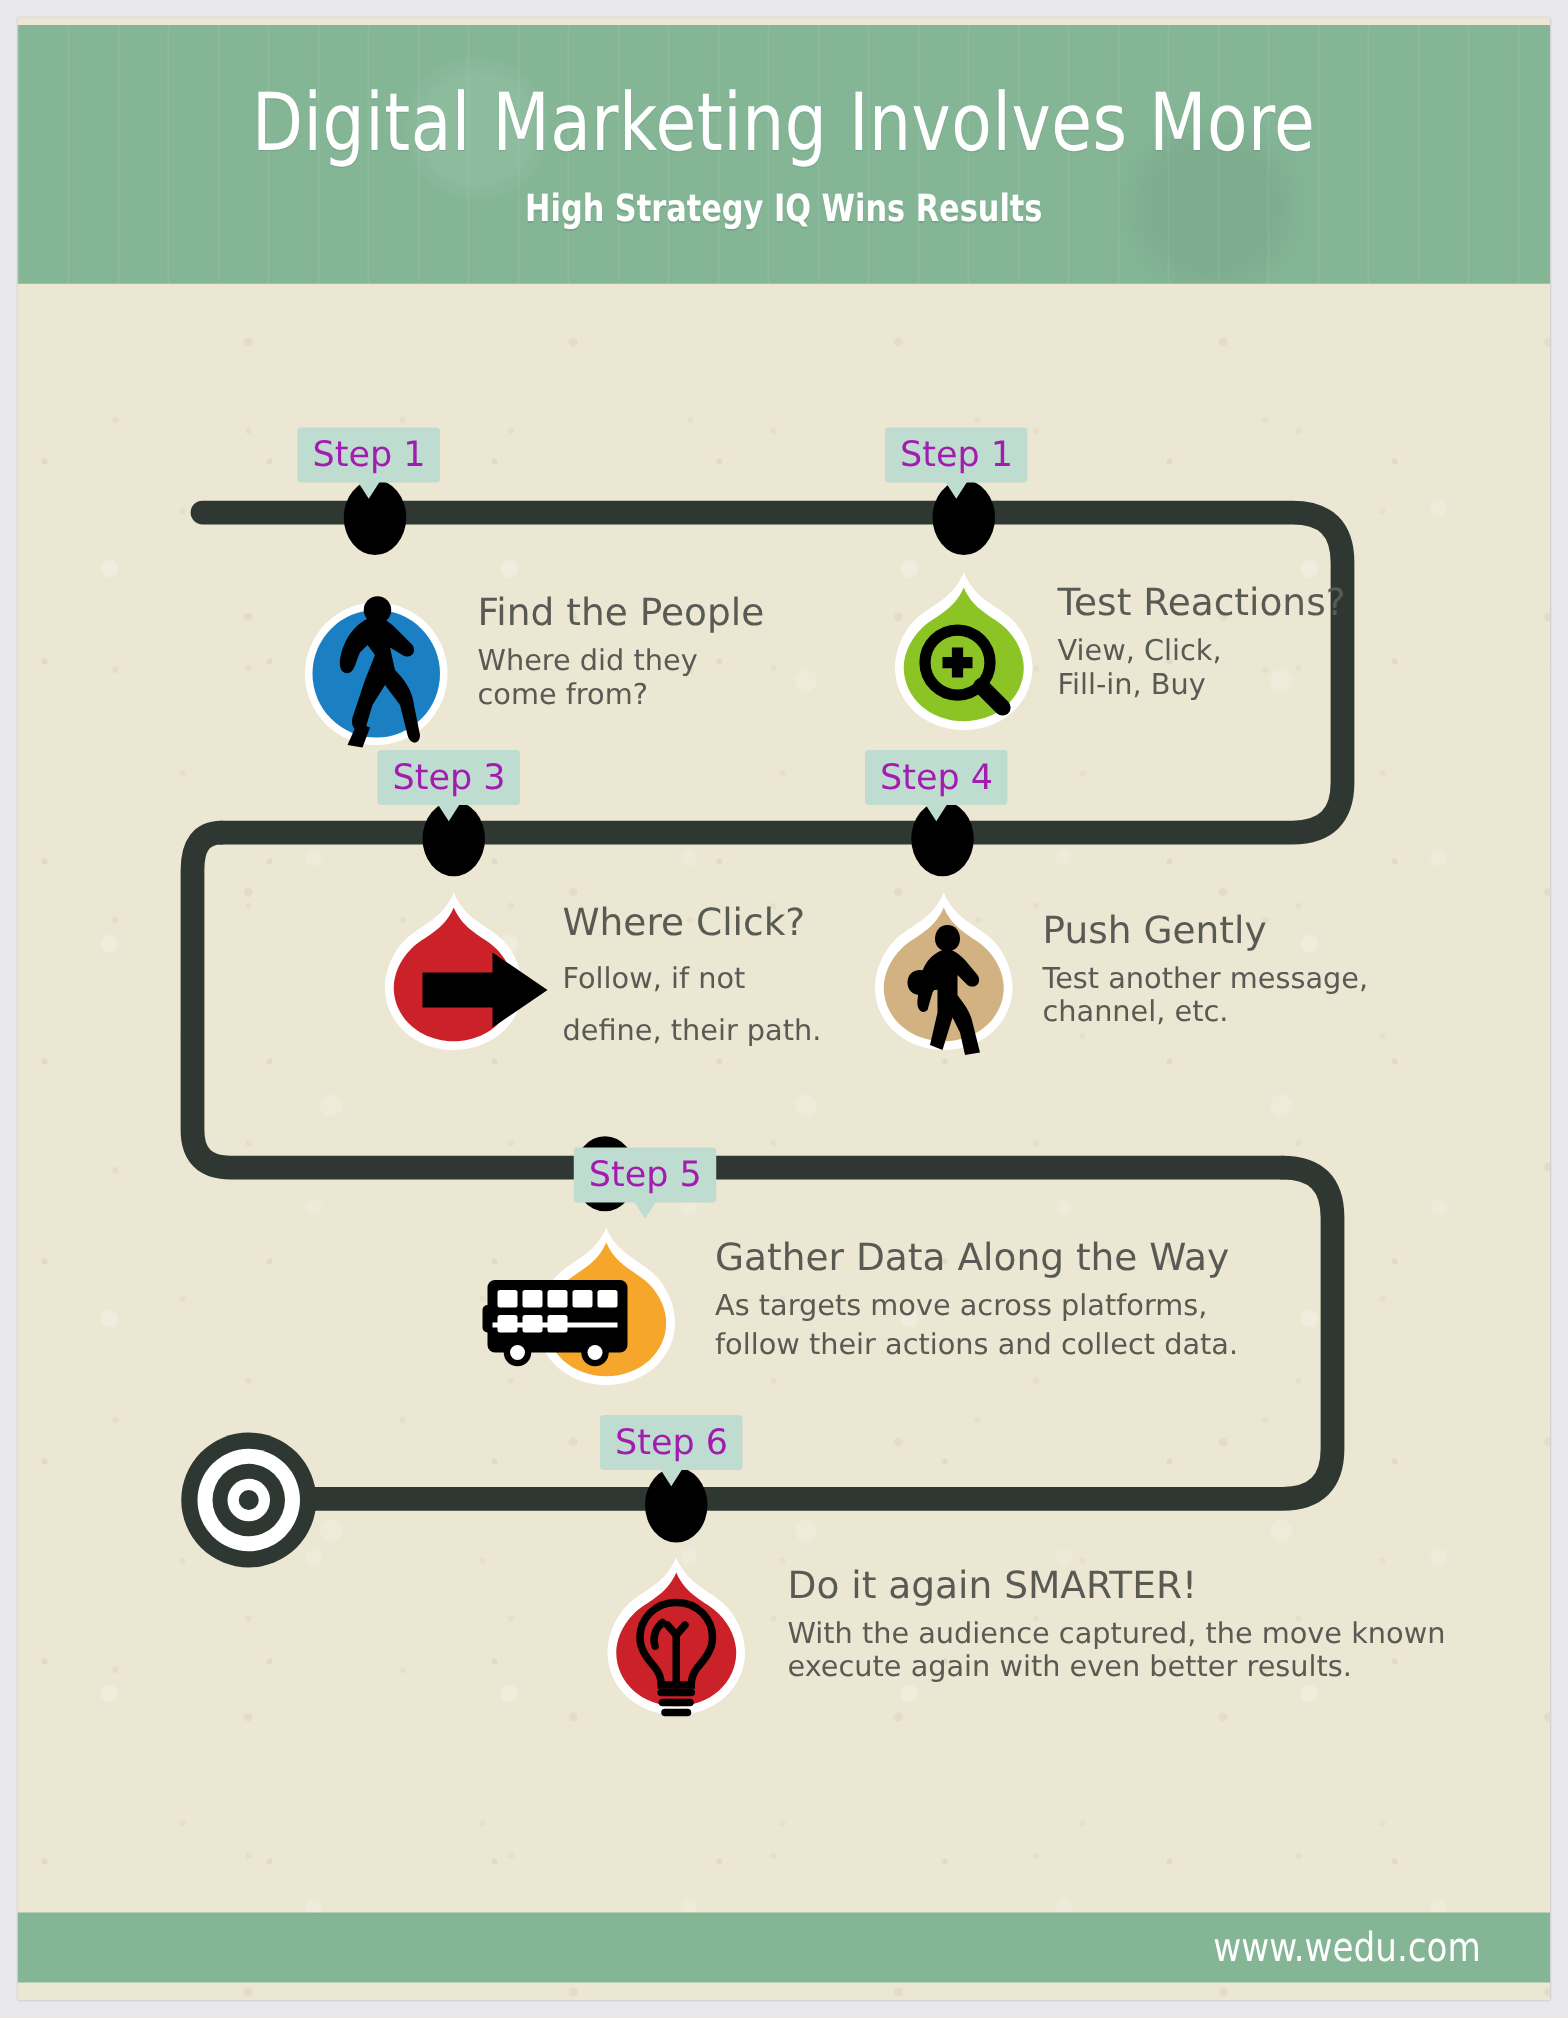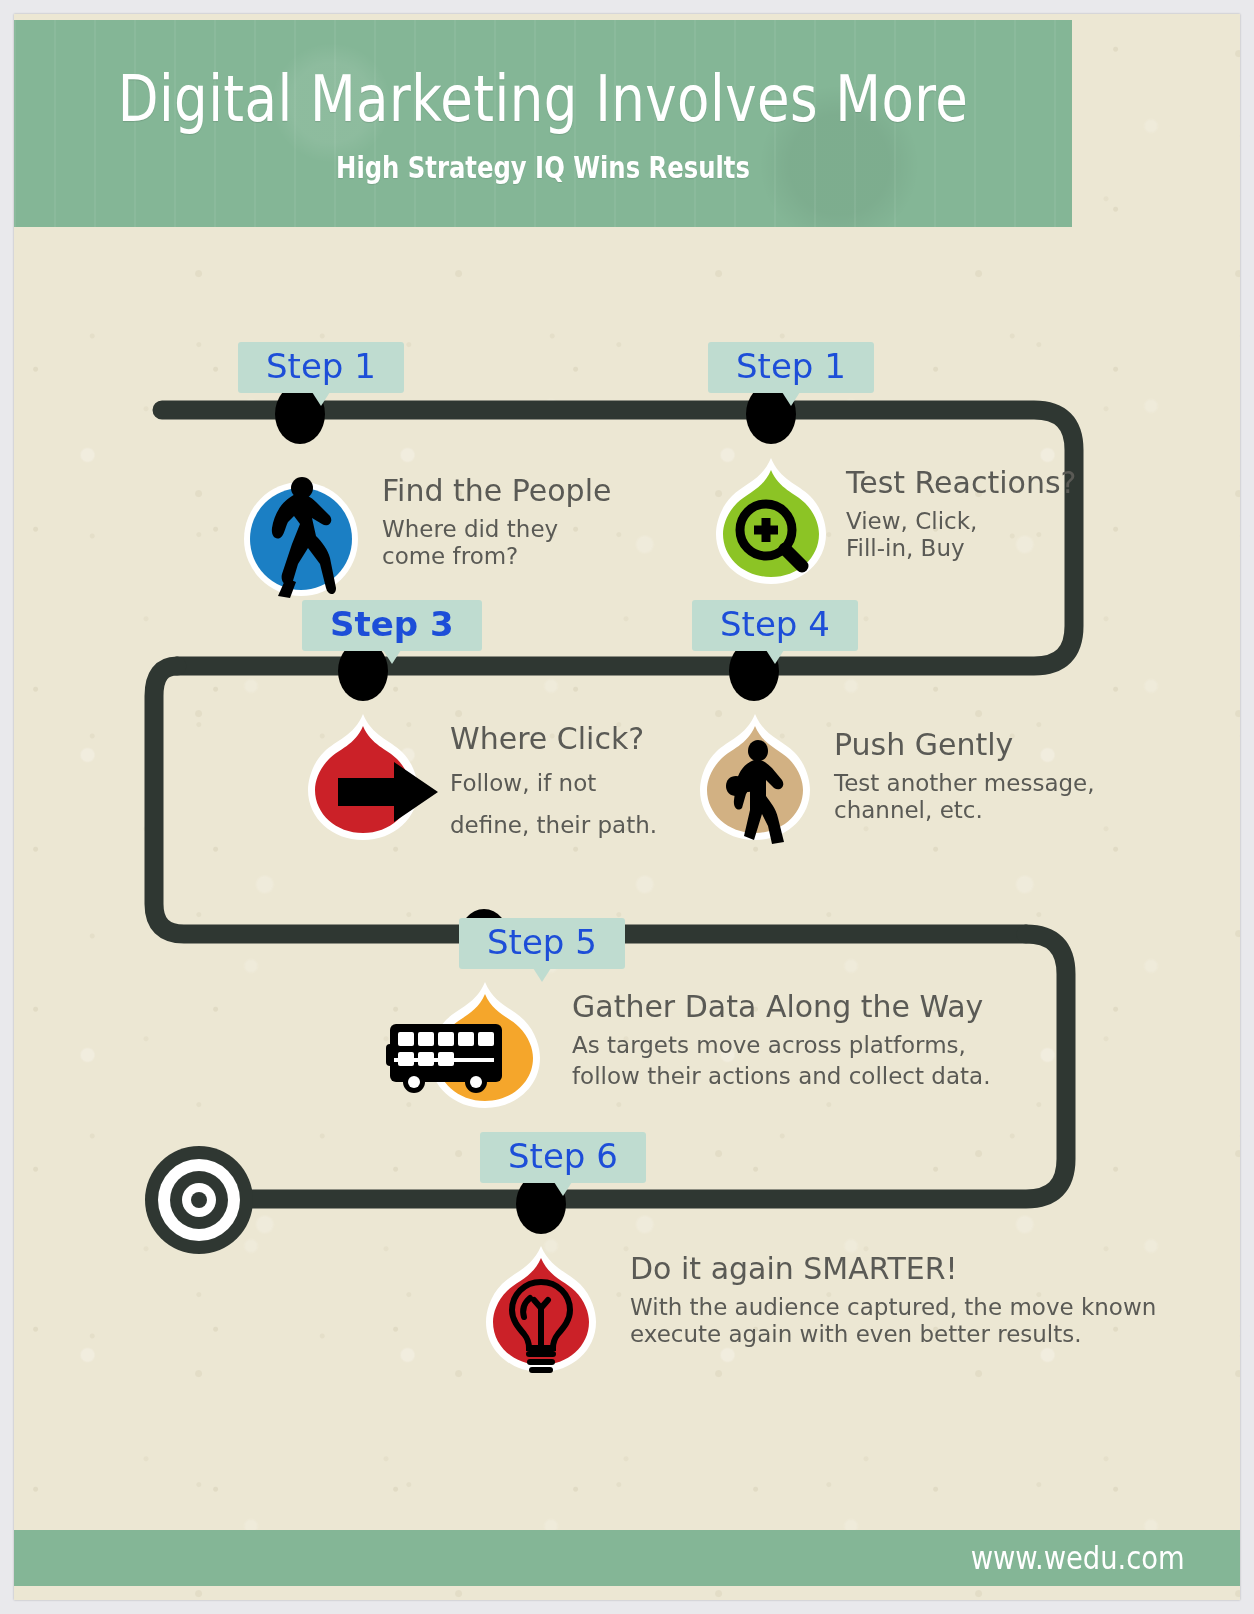--- a/index.html
+++ b/index.html
@@ -39,21 +39,21 @@
       radial-gradient(circle at 23% 47%, rgba(255,255,255,.45) 0 6px, transparent 8px),
       radial-gradient(circle at 66% 56%, rgba(255,255,255,.35) 0 7px, transparent 10px),
       radial-gradient(circle at 79% 40%, rgba(255,255,255,.30) 0 5px, transparent 8px);
     background-size: 180px 160px, 230px 200px, 260px 220px, 210px 190px, 240px 210px, 320px 300px, 380px 340px, 300px 280px;
   }
 
   
   .header {
     position: absolute;
     left: 0; top: 6px;
-    width: 1058px; height: 207px;
+    width: 1226px; height: 207px;
     background: #84b696;
     text-align: center;
     overflow: hidden;
   }
   .header::after {
     content: "";
     position: absolute; inset: 0;
     background-image:
       linear-gradient(90deg, rgba(255,255,255,.06) 0 2px, transparent 2px 40px),
       radial-gradient(circle at 30% 40%, rgba(255,255,255,.08) 0 40px, transparent 60px),
@@ -107,24 +107,24 @@
     position: absolute;
     left: 0; top: 0;
     width: 1226px; height: 1586px;
     pointer-events: none;
   }
 
   
   .badge {
     position: absolute;
     background: #bfdcd0;
-    color: #1d4ed8;
+    color: #a21caf;
     font-family: "DejaVu Sans", sans-serif;
-    font-size: 34px;
-    padding: 7px 28px 8px;
+    font-size: 28px;
+    padding: 7px 12px 8px;
     border-radius: 3px;
     white-space: nowrap;
     line-height: 1.05;
   }
   .badge::after {
     content: "";
     position: absolute;
     left: 50%;
     margin-left: -9px;
     bottom: -13px;
@@ -243,21 +243,21 @@
       </g>
     </svg>
   </div>
 
   <div class="step-text" style="left:832px; top:452px;">
     <div class="step-head">Test Reactions?</div>
     <div class="step-sub">View, Click,</div>
     <div class="step-sub" style="margin-top:0">Fill-in, Buy</div>
   </div>
 
-  <div class="badge" style="left:288px; top:586px;font-weight:bold;">Step 3</div>
+  <div class="badge" style="left:288px; top:586px;">Step 3</div>
 
   <div class="medallion" style="left:290px; top:700px; width:118px; height:128px;">
     <svg class="shape" viewBox="0 0 118 128">
       <path d="M59 0 C68 22 86 26 98 38 C110 50 114 66 114 76 C114 104 90 126 59 126 C28 126 4 104 4 76 C4 66 8 50 20 38 C32 26 50 22 59 0 Z" fill="#ffffff"></path>
       <path d="M59 12 C67 31 83 35 93 45 C103 55 107 67 107 76 C107 100 86 119 59 119 C32 119 11 100 11 76 C11 67 15 55 25 45 C35 35 51 31 59 12 Z" fill="#cb2128"></path>
     </svg>
     <svg class="glyph" viewBox="0 0 118 128" style="overflow:visible">
       <path d="M34 64 L90 64 L90 48 L134 78 L90 108 L90 92 L34 92 Z" fill="#000000"></path>
     </svg>
   </div>

